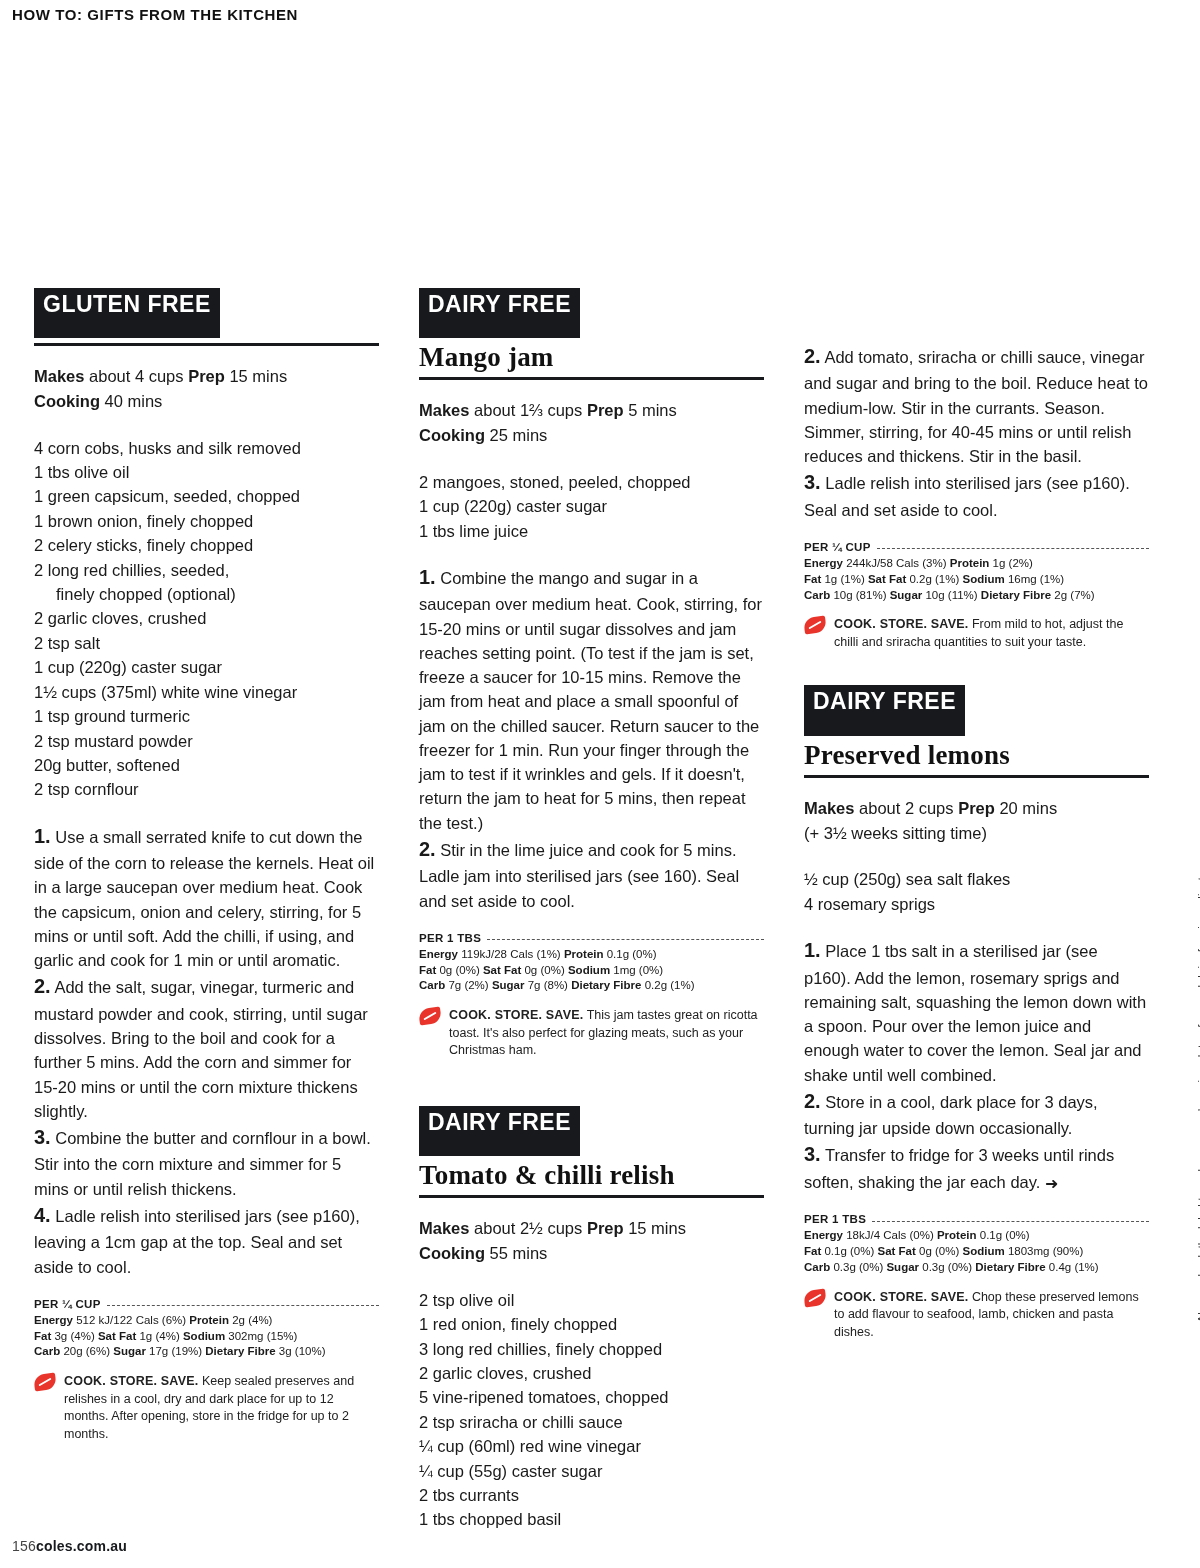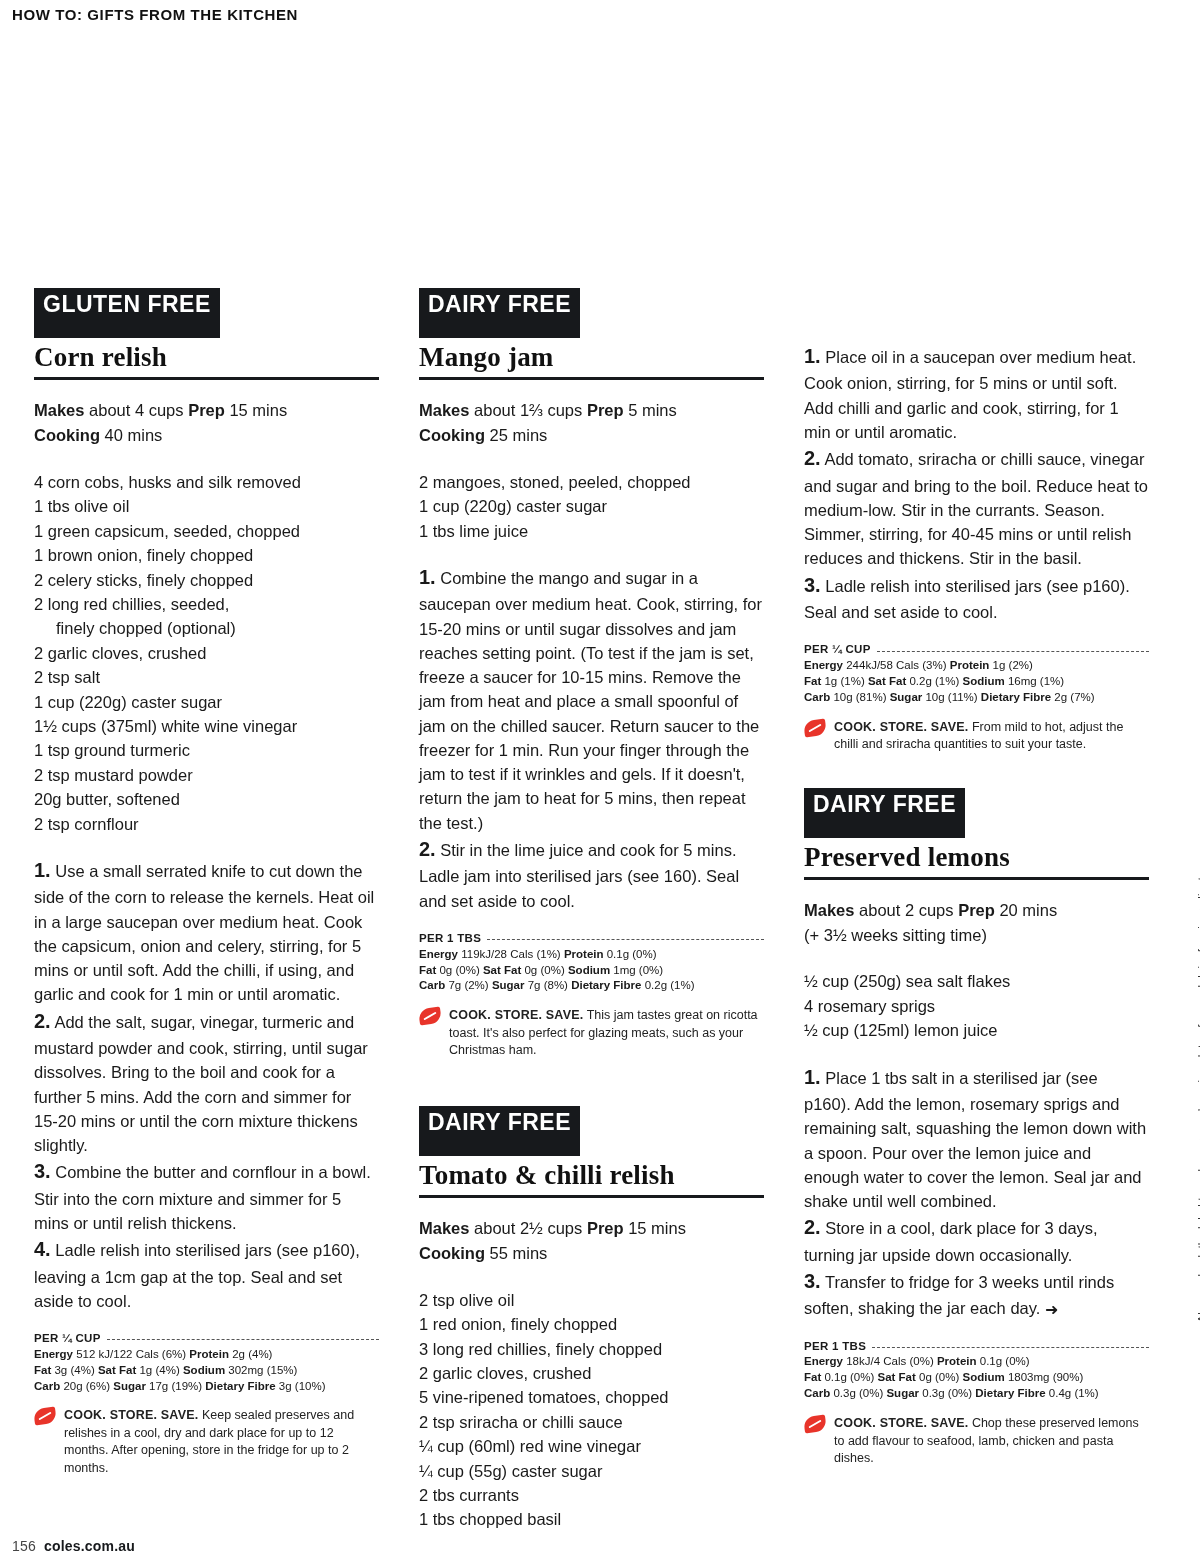--- a/index.html
+++ b/index.html
@@ -178,21 +178,20 @@
     left: 12px;
     bottom: 14px;
     font-size: 14px;
     font-weight: bold;
     color: #17191c;
     letter-spacing: 0.2px;
   }
   .footer .pagenum {
     font-weight: normal;
     color: #444;
-    margin-right: 8px;
   }
   .arrow {
     display: inline-block;
     font-size: 16px;
     line-height: 1;
     transform: translateY(1px);
   }
 </style>
 </head>
 <body>
@@ -200,21 +199,20 @@
 <div class="page">
 
   <div class="page-header">HOW TO: GIFTS FROM THE KITCHEN</div>
 
   <div class="columns">
 
     <div class="col col1">
 
       <div class="recipe">
         <div class="tag">GLUTEN FREE</div>
-        <div class="recipe-title">Corn relish</div>
         <hr class="rule">
 
         <div class="meta">
           <div><b>Makes</b><span> about 4 cups </span><b>Prep</b><span> 15 mins</span></div>
           <div><b>Cooking</b><span> 40 mins</span></div>
         </div>
 
         <div class="ingredients">
           <div>4 corn cobs, husks and silk removed</div>
           <div>1 tbs olive oil</div>
@@ -321,21 +319,20 @@
           <div>2 tbs currants</div>
           <div>1 tbs chopped basil</div>
         </div>
       </div>
 
     </div>
 
     <div class="col col3">
 
       <div class="col3-top steps" style="margin-top:54px;">
-        <span class="step"><span class="stepnum">1.</span> <span>Place oil in a saucepan over medium heat. Cook onion, stirring, for 5 mins or until soft. Add chilli and garlic and cook, stirring, for 1 min or until aromatic.</span></span>
         <span class="step"><span class="stepnum">2.</span> <span>Add tomato, sriracha or chilli sauce, vinegar and sugar and bring to the boil. Reduce heat to medium-low. Stir in the currants. Season. Simmer, stirring, for 40-45 mins or until relish reduces and thickens. Stir in the basil.</span></span>
         <span class="step"><span class="stepnum">3.</span> <span>Ladle relish into sterilised jars (see p160). Seal and set aside to cool.</span></span>
       </div>
 
       <div class="nutrition">
         <div class="nut-head">
             <span>PER ¼ CUP</span>
             <span class="dashes"></span>
           </div>
         <div class="nut-line"><b>Energy</b><span> 244kJ/58 Cals (3%) </span><b>Protein</b><span> 1g (2%)</span></div>
@@ -356,21 +353,20 @@
         <hr class="rule">
 
         <div class="meta">
           <div><b>Makes</b><span> about 2 cups </span><b>Prep</b><span> 20 mins</span></div>
           <div><span>(+ 3½ weeks sitting time)</span></div>
         </div>
 
         <div class="ingredients">
           <div>½ cup (250g) sea salt flakes</div>
           <div>4 rosemary sprigs</div>
-          <div>½ cup (125ml) lemon juice</div>
         </div>
 
         <div class="steps">
           <span class="step"><span class="stepnum">1.</span> <span>Place 1 tbs salt in a sterilised jar (see p160). Add the lemon, rosemary sprigs and remaining salt, squashing the lemon down with a spoon. Pour over the lemon juice and enough water to cover the lemon. Seal jar and shake until well combined.</span></span>
           <span class="step"><span class="stepnum">2.</span> <span>Store in a cool, dark place for 3 days, turning jar upside down occasionally.</span></span>
           <span class="step"><span class="stepnum">3.</span> <span>Transfer to fridge for 3 weeks until rinds soften, shaking the jar each day.</span> <span class="arrow">➜</span></span>
         </div>
 
         <div class="nutrition">
           <div class="nut-head">

